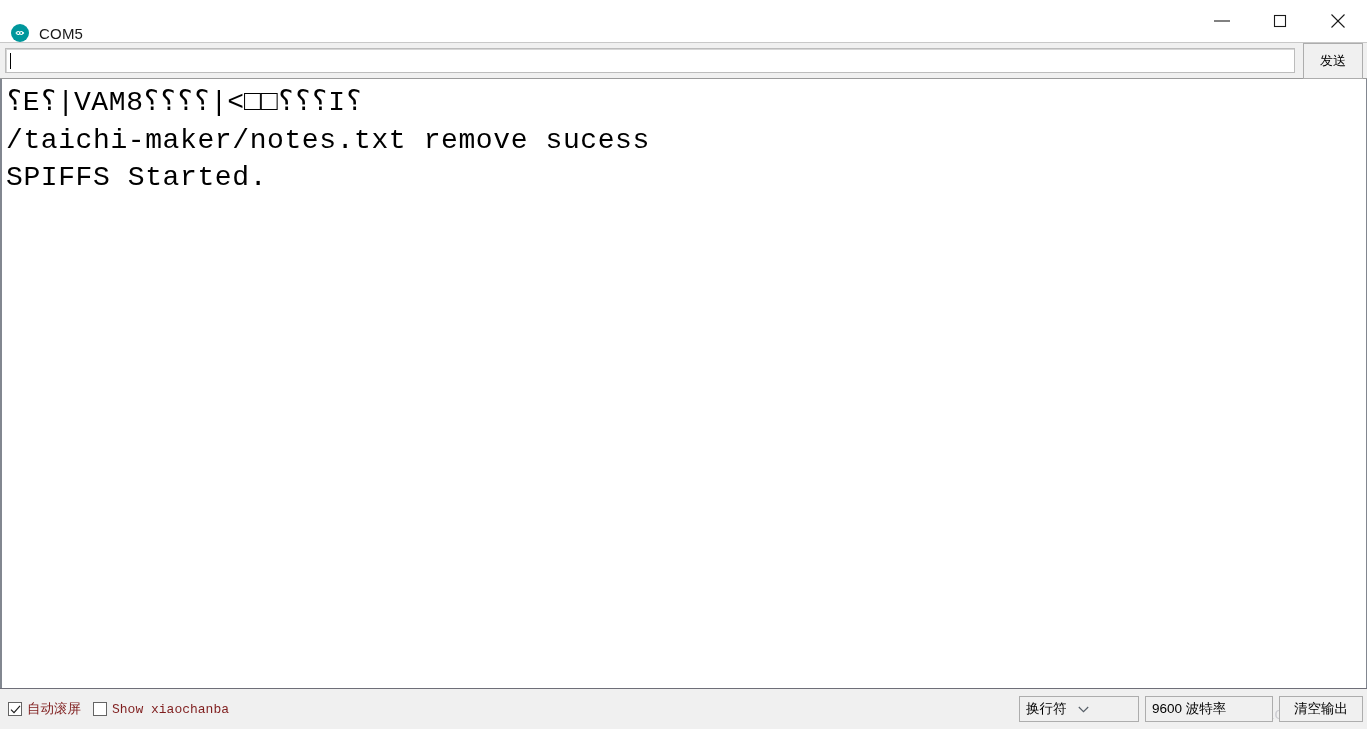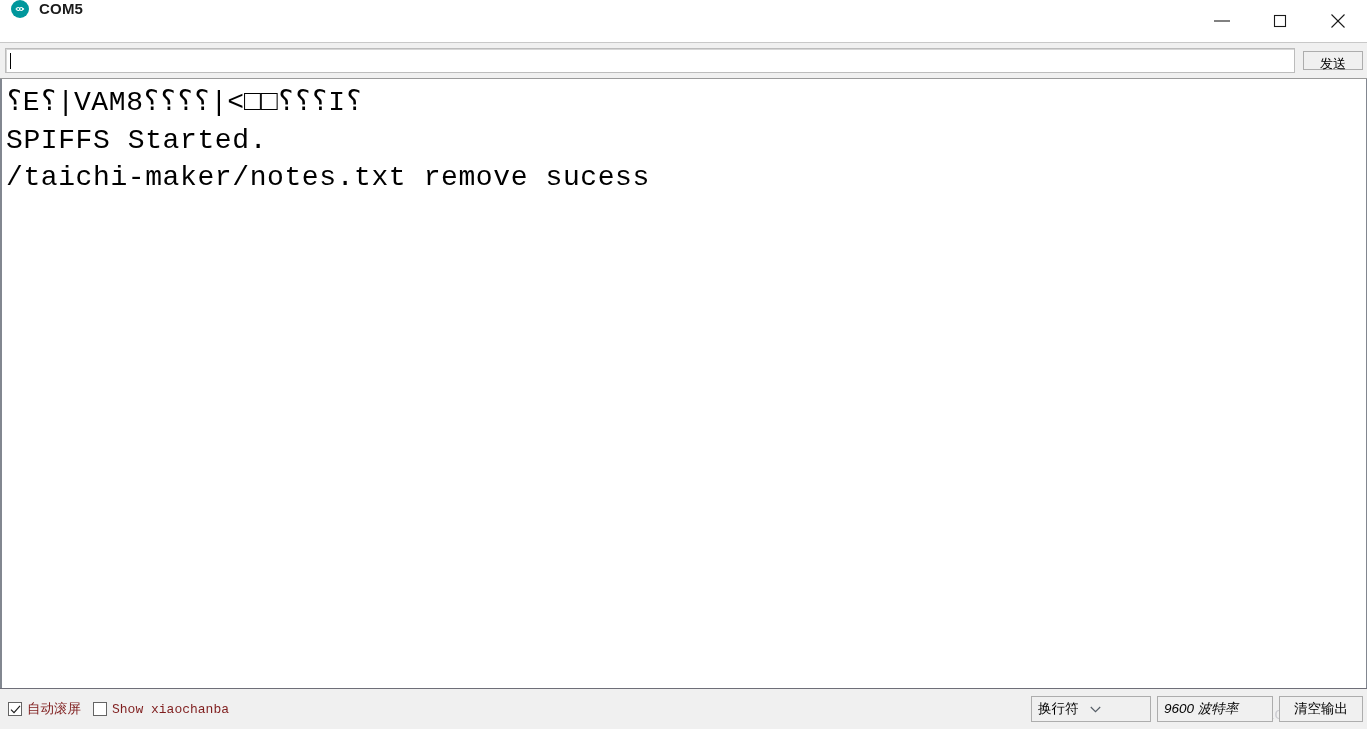--- a/index.html
+++ b/index.html
@@ -24,25 +24,24 @@
     flex-direction: column;
     box-sizing: border-box;
   }
 
   
   #titlebar {
     height: 43px;
     min-height: 43px;
     background: #ffffff;
     display: flex;
-    align-items: flex-start;
+    align-items: flex-end;
     position: relative;
     border-bottom: 1px solid #c8c8c8;
     box-sizing: border-box;
-    font-weight: bold;
   }
   #app-icon {
     width: 18px;
     height: 18px;
     margin-left: 11px;
     margin-right: 10px;
     border-radius: 50%;
     background: #00979c;
     display: flex;
     align-items: center;
@@ -116,21 +115,21 @@
     position: absolute;
     left: 4px;
     top: 4px;
     width: 1px;
     height: 16px;
     background: #000;
   }
   #send-button {
     flex: none;
     width: 60px;
-    height: 19px;
+    height: 36px;
     background: #f0f0f0;
     border: 1px solid #adadad;
     font-family: "Liberation Sans", sans-serif;
     font-size: 13px;
     color: #000;
     cursor: default;
     padding: 0;
     line-height: 23px;
     text-align: center;
   }
@@ -232,21 +231,21 @@
   }
   .sel-arrow {
     width: 22px;
     display: flex;
     align-items: center;
     justify-content: center;
     flex: none;
   }
   .sel-arrow svg { display: block; }
   #newline-select { width: 120px; }
-  #baud-select { width: 116px; overflow: hidden; font-style: italic; }
+  #baud-select { width: 128px; overflow: hidden; }
   #clear-button {
     position: relative;
     z-index: 1;
     height: 26px;
     min-width: 84px;
     background: #f0f0f0;
     border: 1px solid #adadad;
     box-sizing: border-box;
     display: flex;
     align-items: center;
@@ -301,22 +300,22 @@
   <div id="sendbar">
     <div id="send-input-wrap">
       <input id="send-input" type="text" placeholder="" style="">
       <div id="caret"></div>
     </div>
     <button id="send-button">发送</button>
   </div>
 
   <div id="console">
     <div class="console-line">؟E؟|VAM؟؟؟□□&gt;|؟؟؟؟8I؟</div>
+    <div class="console-line">/taichi-maker/notes.txt remove sucess</div>
     <div class="console-line">SPIFFS Started.</div>
-    <div class="console-line">/taichi-maker/notes.txt remove sucess</div>
   </div>
 
   <div id="statusbar">
 
     <div class="chk-group">
       <span class="chk-box">
         <svg width="11" height="9" viewBox="0 0 11 9" aria-hidden="true">
           <polyline points="1,4.6 4,7.6 10,0.9" fill="none" stroke="#1a1a1a" stroke-width="1.15"></polyline>
         </svg>
       </span>

